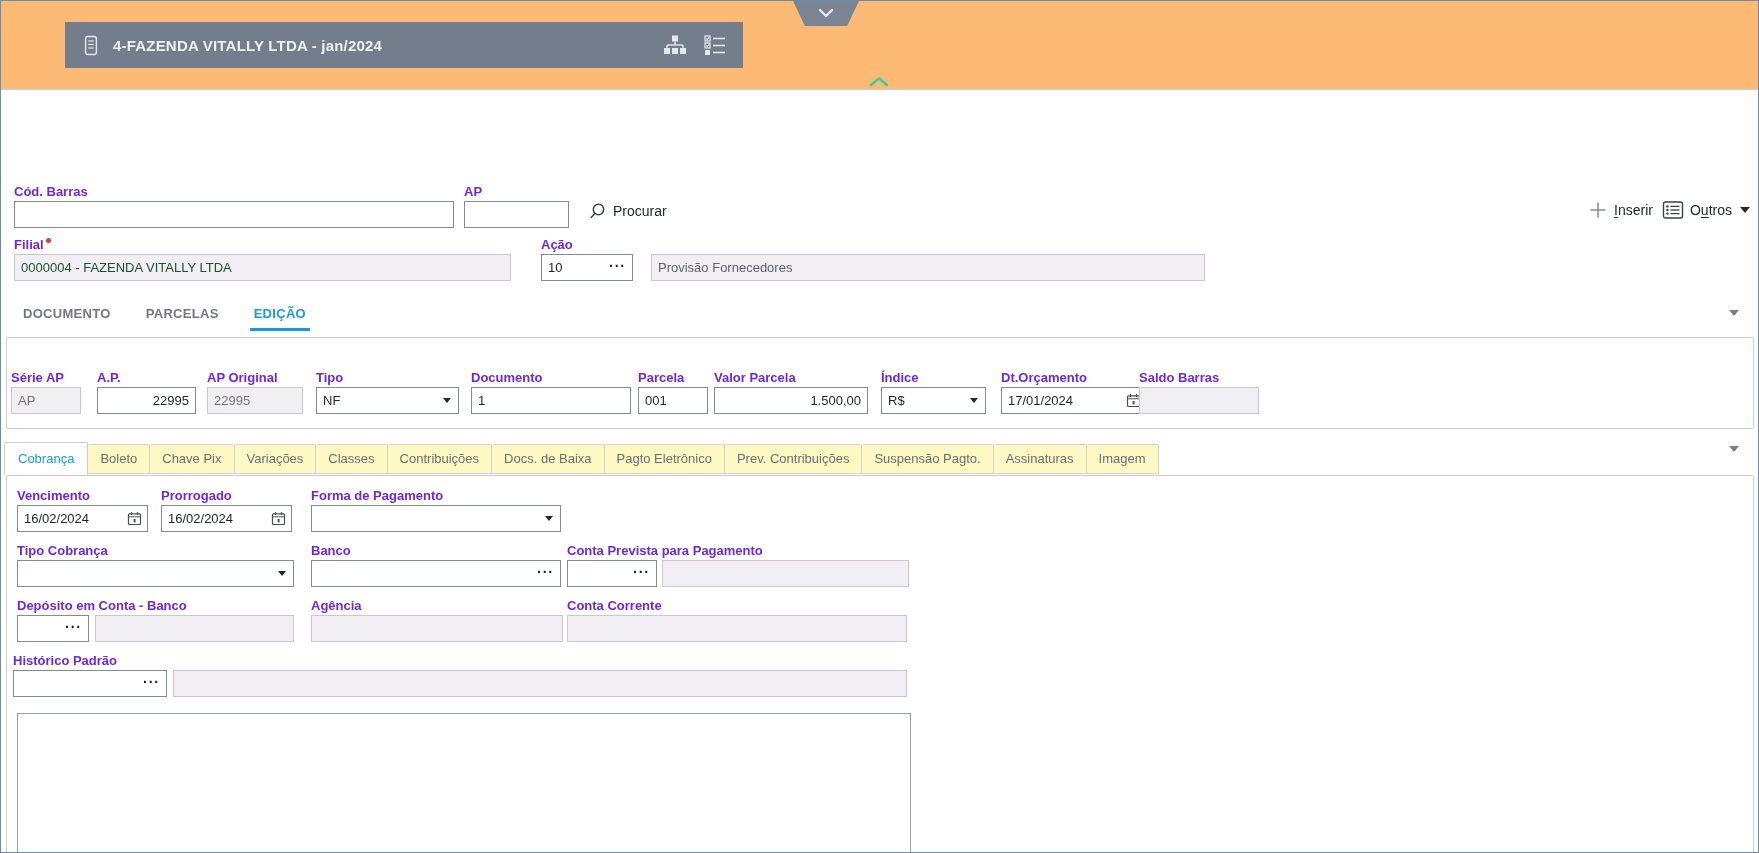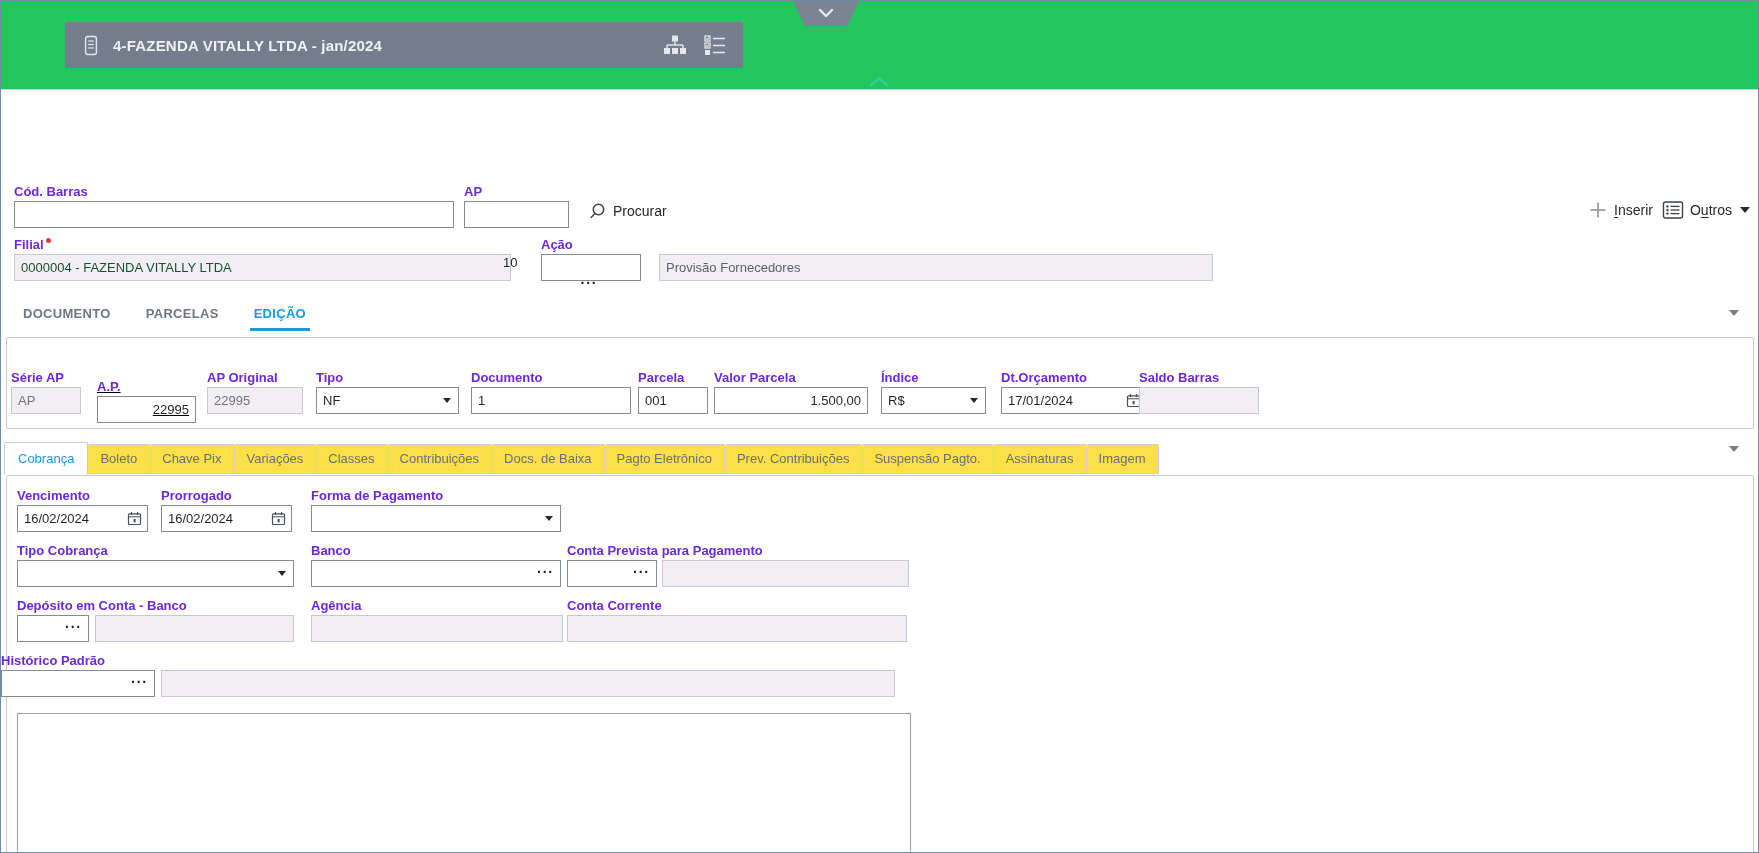--- a/index.html
+++ b/index.html
@@ -5,21 +5,21 @@
   * { margin:0; padding:0; box-sizing:border-box; }
   html,body { background:#e9eaec; }
   body { font-family:"Liberation Sans","DejaVu Sans",sans-serif; }
 
   .window{
     position:relative; width:1759px; height:853px; background:#fff;
     border:1px solid #6d8cab; overflow:hidden;
   }
 
   
-  .header{ position:absolute; left:0; top:0; right:0; height:88px; background:#22c55e; }
+  .header{ position:absolute; left:0; top:0; right:0; height:88px; background:#fdba74; }
   .top-tab{
     position:absolute; left:792px; top:0; width:66px; height:25px; background:#7b8492;
     clip-path:polygon(0 0,100% 0,82% 100%,18% 100%);
     display:flex; align-items:center; justify-content:center; cursor:pointer;
   }
   .title-bar{
     position:absolute; left:64px; top:21px; width:678px; height:46px; background:#747d8b;
     display:flex; align-items:center; padding:0 14px 0 16px; gap:12px;
   }
   .title-text{ font-size:15px; font-weight:600; color:#eef1f5; letter-spacing:.2px; flex:0 0 auto; }
@@ -60,21 +60,21 @@
   .mtab{ font-size:13px; font-weight:600; letter-spacing:.3px; color:#707780; padding:2px 4px 7px; cursor:pointer; }
   .mtab.active{ color:#189ae1; border-bottom:3px solid #189ae1; }
   .ovfl-caret{ position:absolute; width:0;height:0; border-left:5px solid transparent;border-right:5px solid transparent;border-top:6px solid #797f85; cursor:pointer; }
 
   .panel{ position:absolute; border:1px solid #c8ccd1; border-radius:2px; background:#fff; }
   #panel1{ left:5px; top:247px; width:1748px; height:92px; }
   #panel2{ left:5px; top:385px; width:1748px; height:410px; }
 
   
   .sub-tabs{ position:absolute; left:3px; top:352px; display:flex; align-items:flex-end; z-index:2; }
-  .stab{ font-size:13px; color:#686f76; background:#fde047; border:1px solid #ced2d6; border-left-width:0;
+  .stab{ font-size:13px; color:#686f76; background:#fef9c3; border:1px solid #ced2d6; border-left-width:0;
          padding:6px 12px 7px; cursor:pointer; white-space:nowrap; border-radius:2px 2px 0 0; }
   .stab:first-child{ border-left-width:1px; }
   .stab.active{ color:#189ae1; background:#fff; border:1px solid #c8ccd1; border-bottom:1px solid #fff;
                 padding:8px 13px 8px; margin-bottom:-1px; }
 
   .obs{ position:absolute; left:16px; top:623px; width:894px; height:145px; border:1px solid #9aa0a6;
         resize:none; outline:none; font-family:inherit; font-size:13px; padding:4px 6px; background:#fff; }
 </style>
 </head>
 <body>
@@ -183,21 +183,21 @@
 
     <div class="fg" style="left:13px; top:148px;">
       <div class="lbl"><span>Filial</span><span class="req"></span></div>
       <div class="dis darker" style="width:497px;">
           <span>0000004 - FAZENDA VITALLY LTDA</span>
         </div>
     </div>
     <div class="fg" style="left:540px; top:148px;">
       <div class="lbl">Ação</div>
       <div style="display:flex; gap:18px;">
-        <div class="lookup" style="width:100px;flex-direction:column;">
+        <div class="lookup" style="width:92px;">
           <input class="bare" value="10" style="">
           <span class="dots">···</span>
         </div>
         <div class="dis" style="width:554px; color:#5d6269;">
             <span>Provisão Fornecedores</span>
           </div>
       </div>
     </div>
 
     <div class="main-tabs">
@@ -208,21 +208,21 @@
     <i class="ovfl-caret" style="left:1728px; top:220px;"></i>
 
     <div class="panel" id="panel1"></div>
 
     <div class="fg" style="left:10px; top:281px;">
       <div class="lbl">Série AP</div>
       <div class="dis" style="width:70px;">
           <span>AP</span>
         </div>
     </div>
-    <div class="fg" style="left:96px; top:290px;text-decoration:underline;">
+    <div class="fg" style="left:96px; top:281px;">
       <div class="lbl">A.P.</div>
       <input class="inp right" style="width: 99px;" value="22995">
     </div>
     <div class="fg" style="left:206px; top:281px;">
       <div class="lbl">AP Original</div>
       <div class="dis" style="width:96px;">
           <span>22995</span>
         </div>
     </div>
     <div class="fg" style="left:315px; top:281px;">
@@ -374,21 +374,21 @@
           <span></span>
         </div>
     </div>
     <div class="fg" style="left:566px; top:509px;">
       <div class="lbl">Conta Corrente</div>
       <div class="dis" style="width:340px;">
           <span></span>
         </div>
     </div>
 
-    <div class="fg" style="left:0; top:564px;">
+    <div class="fg" style="left:12px; top:564px;">
       <div class="lbl">Histórico Padrão</div>
       <div style="display:flex; gap:6px;">
         <div class="lookup" style="width:154px;">
           <input class="bare" value="" style="">
           <span class="dots">···</span>
         </div>
         <div class="dis" style="width:734px;">
             <span></span>
           </div>
       </div>

